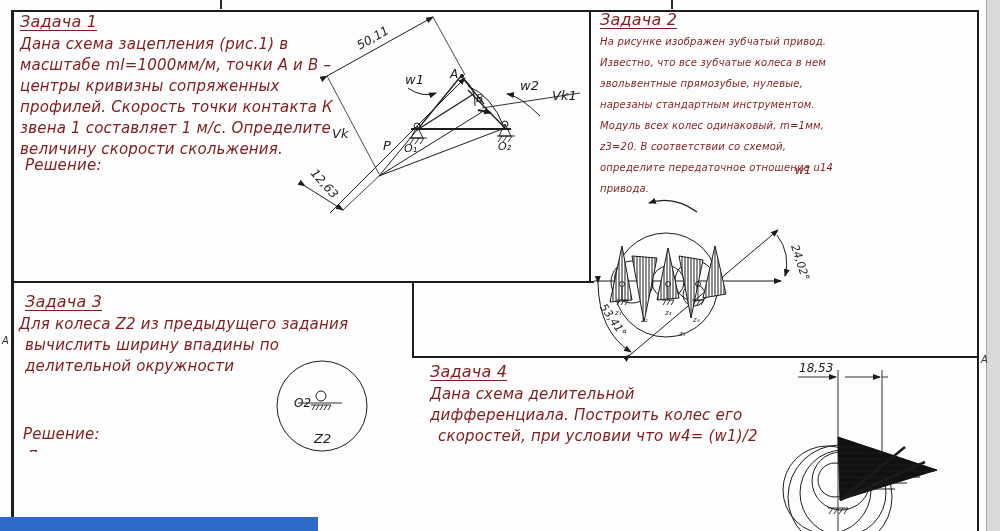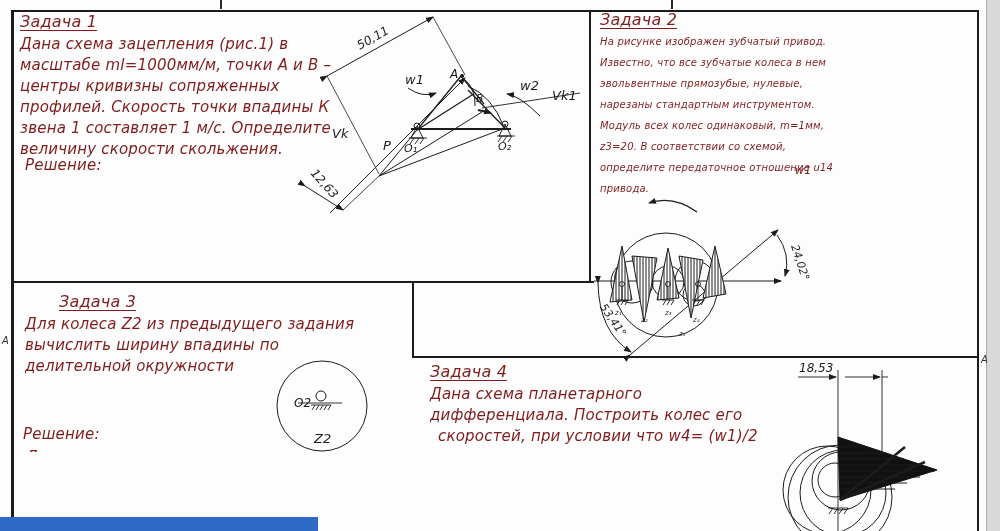--- a/index.html
+++ b/index.html
@@ -43,46 +43,46 @@
 
 <div class="gray-strip"></div>
 
 <span class="margin-letter" style="left:2px;top:335px;">A</span>
 <span class="margin-letter" style="left:981px;top:354px;">A</span>
 
 <div class="t title" style="left:20px;top:12px;">Задача 1</div>
 <div class="t" style="left:20px;top:34px;">Дана схема зацепления (рис.1) в</div>
 <div class="t" style="left:20px;top:55px;">масштабе ml=1000мм/м, точки А и В –</div>
 <div class="t" style="left:20px;top:76px;">центры кривизны сопряженных</div>
-<div class="t" style="left:20px;top:97px;">профилей. Скорость точки впадины К</div>
+<div class="t" style="left:20px;top:97px;">профилей. Скорость точки контакта К</div>
 <div class="t" style="left:20px;top:118px;">звена 1 составляет 1 м/с. Определите</div>
 <div class="t" style="left:20px;top:139px;">величину скорости скольжения.</div>
 <div class="t solution" style="left:25px;top:155px;">Решение:</div>
 
 <div class="t title" style="left:600px;top:10px;">Задача 2</div>
 <div class="t t2" style="left:600px;top:32px;">На рисунке изображен зубчатый привод.</div>
 <div class="t t2" style="left:600px;top:53px;">Известно, что все зубчатые колеса в нем</div>
 <div class="t t2" style="left:600px;top:74px;">эвольвентные прямозубые, нулевые,</div>
 <div class="t t2" style="left:600px;top:95px;">нарезаны стандартным инструментом.</div>
 <div class="t t2" style="left:600px;top:116px;">Модуль всех колес одинаковый, m=1мм,</div>
 <div class="t t2" style="left:600px;top:137px;">z3=20. В соответствии со схемой,</div>
 <div class="t t2" style="left:600px;top:158px;">определите передаточное отношение u14</div>
 <div class="t t2" style="left:600px;top:179px;">привода.</div>
 
 <div class="t" style="left:795px;top:161px;font-size:11px;">w1</div>
 
-<div class="t title" style="left:25px;top:292px;margin-left:34px;">Задача 3</div>
-<div class="t" style="left:25px;top:314px;font-style:italic;">Для колеса Z2 из предыдущего задания</div>
+<div class="t title" style="left:25px;top:292px;">Задача 3</div>
+<div class="t" style="left:19px;top:314px;font-style:italic;">Для колеса Z2 из предыдущего задания</div>
 <div class="t" style="left:25px;top:335px;">вычислить ширину впадины по</div>
 <div class="t" style="left:25px;top:356px;">делительной окружности</div>
 <div class="t solution" style="left:23px;top:424px;">Решение:</div>
 <div class="t clip-line" style="left:26px;top:447px;">Дано:</div>
 
 <div class="t title" style="left:430px;top:362px;">Задача 4</div>
-<div class="t" style="left:430px;top:384px;">Дана схема планетарного</div>
+<div class="t" style="left:430px;top:384px;">Дана схема делительной</div>
 <div class="t" style="left:430px;top:405px;">дифференциала. Построить колес его</div>
 <div class="t" style="left:430px;top:426px;margin-left:8px;">скоростей, при условии что w4= (w1)/2</div>
 
 <svg style="left:280px;top:0;" width="320" height="235" viewBox="0 0 320 235">
   <defs>
     <marker id="a1" markerWidth="9" markerHeight="8" refX="7" refY="3" orient="auto" markerUnits="userSpaceOnUse">
       <path d="M0,0 L8,3 L0,6 z" fill="#1c1c1c"></path>
     </marker>
   </defs>
   <g stroke="#1c1c1c" fill="none" stroke-width="1">

